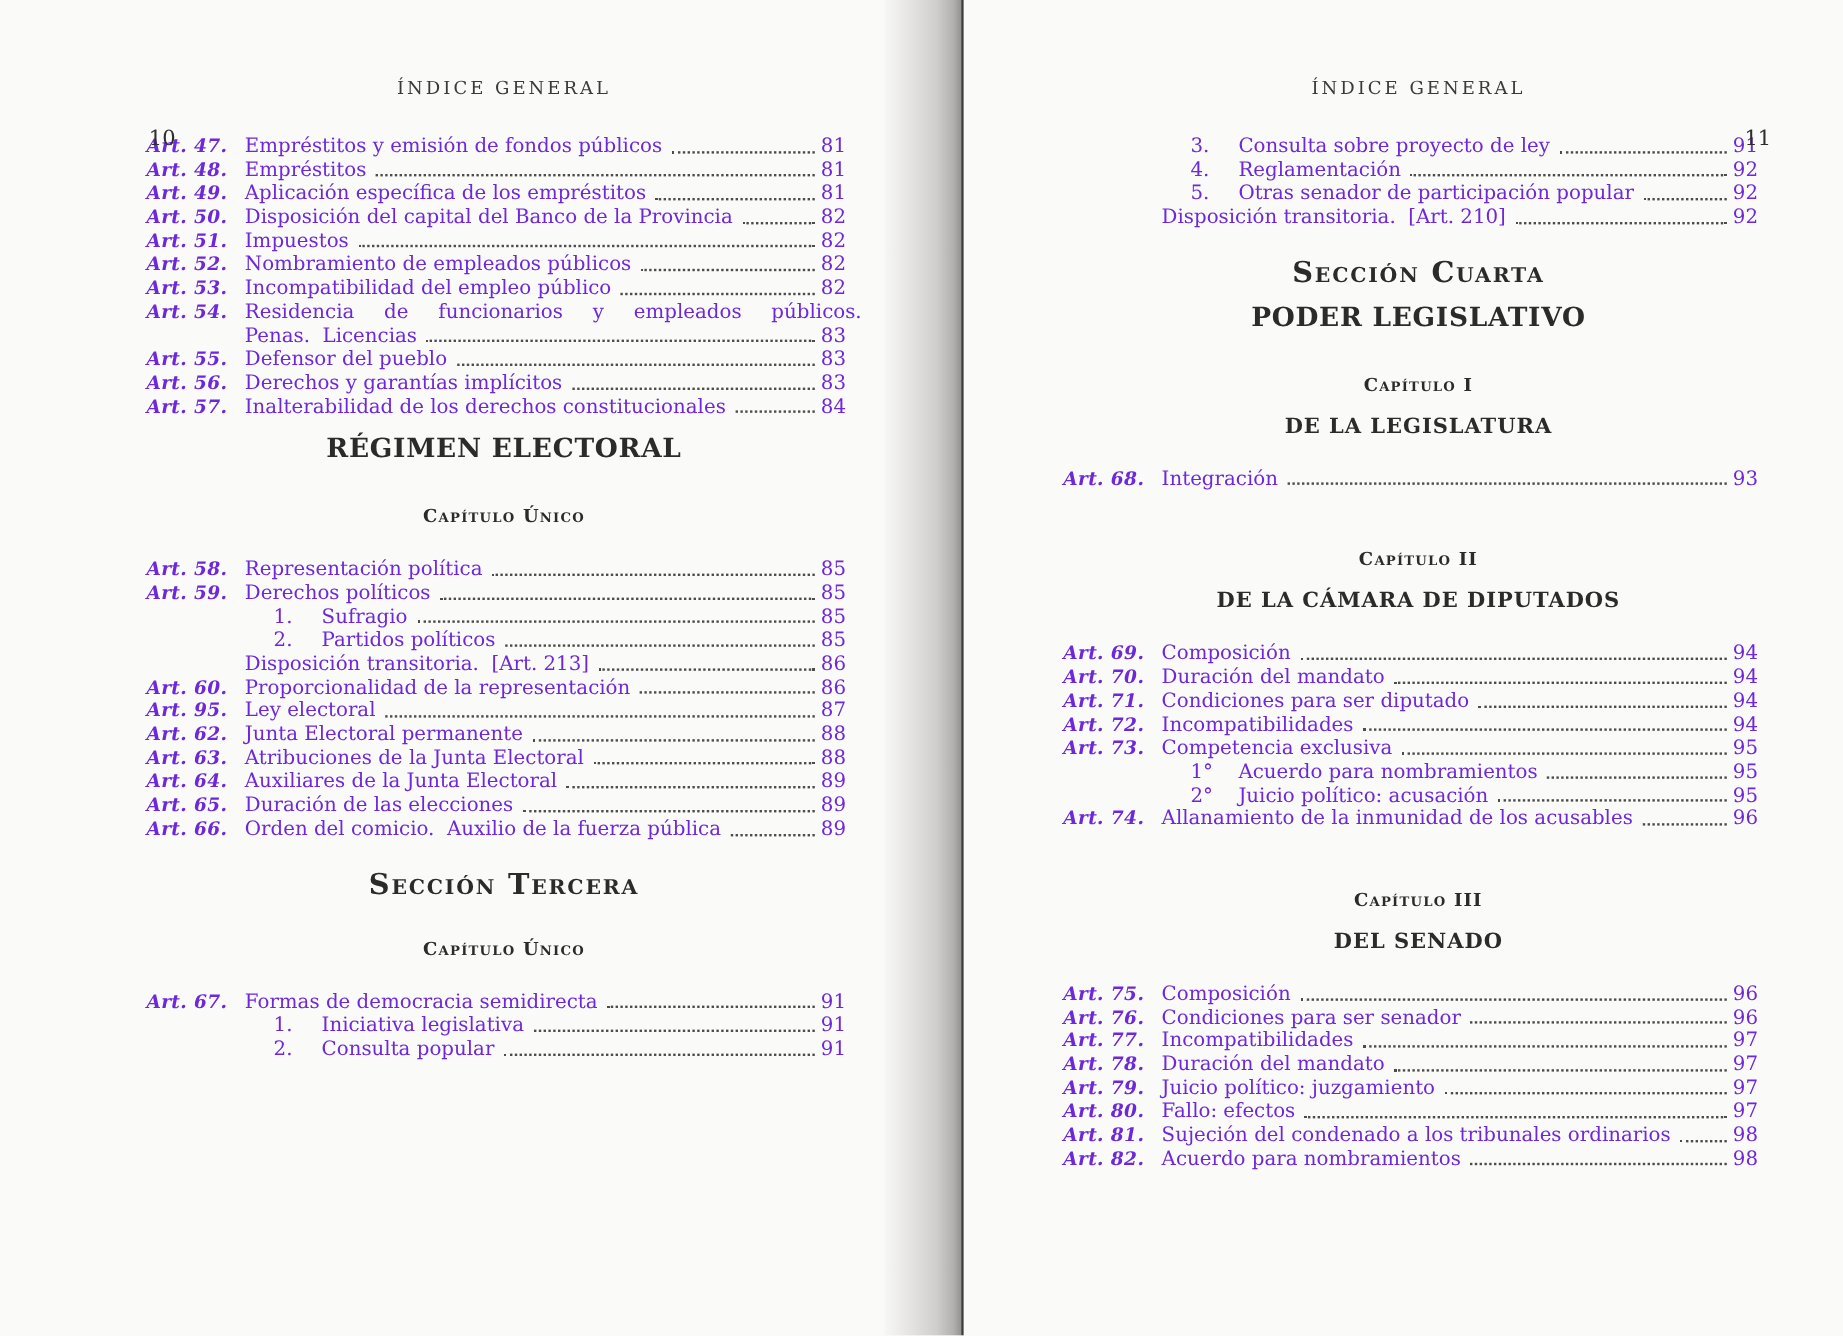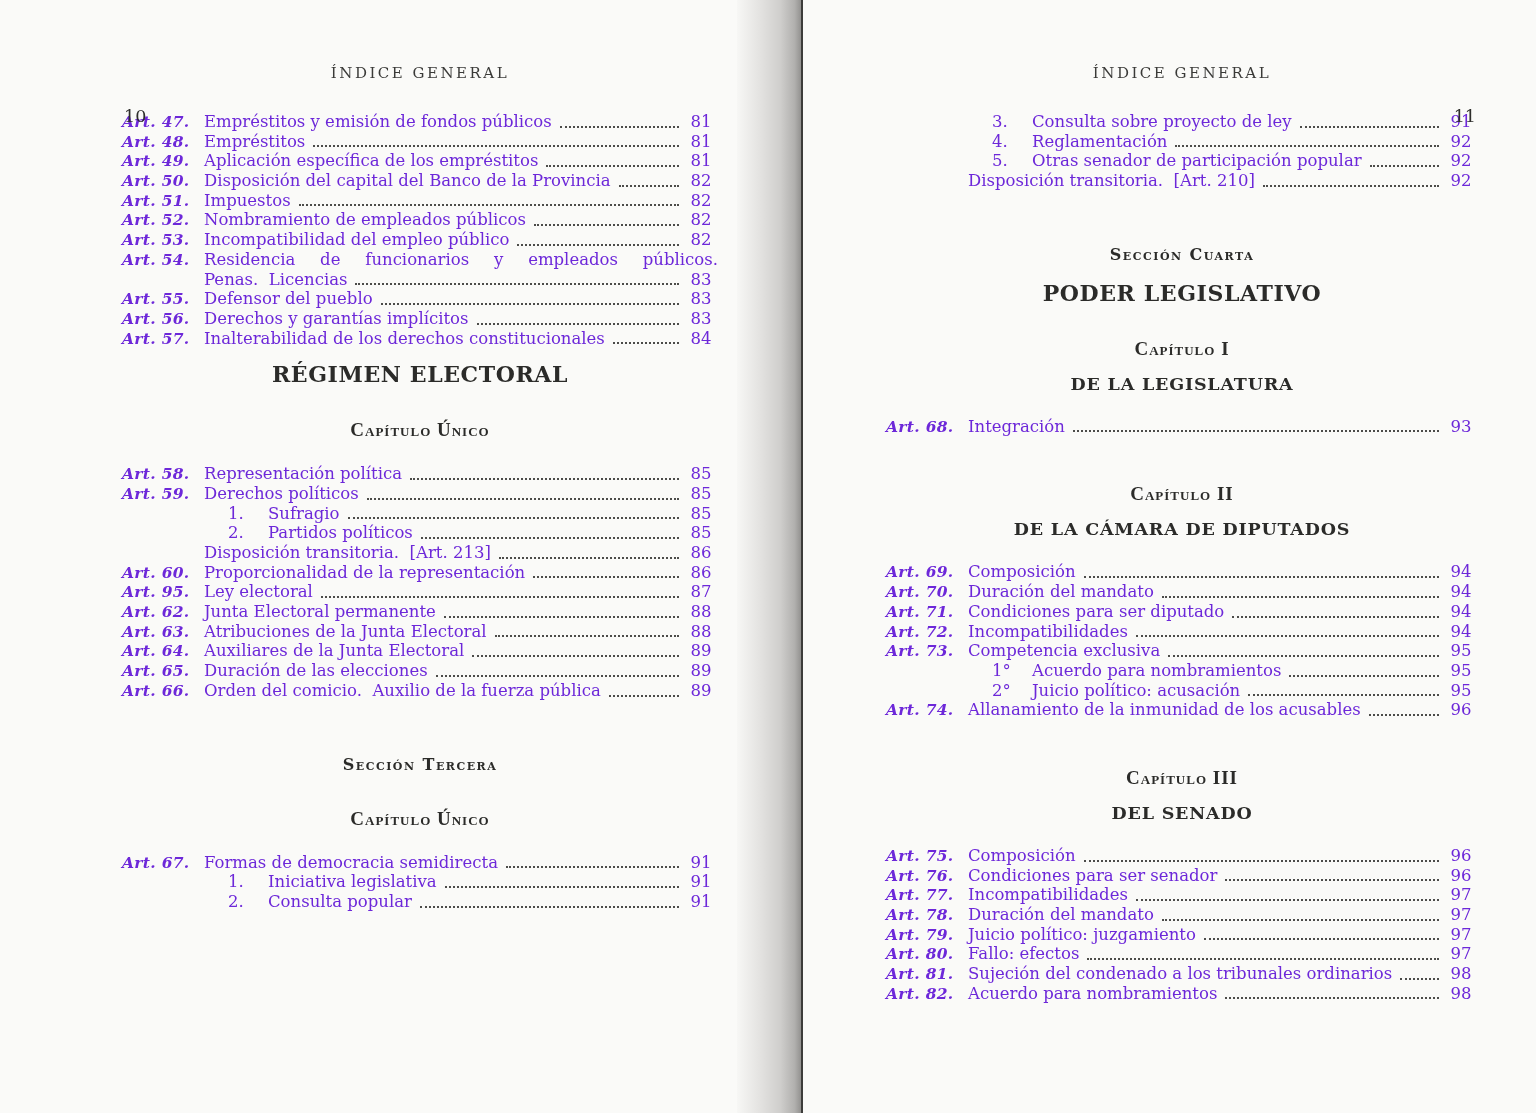--- a/index.html
+++ b/index.html
@@ -36,26 +36,26 @@
   }
   .art  { flex:none; width:82px; font-weight:bold; font-style:italic; font-size:15.5px; letter-spacing:0.3px; }
   .num  { flex:none; margin-left:24px; width:40px; white-space:pre; }
   .title{ flex:none; white-space:pre; }
   .it   { }
   .wide .title { flex:1; text-align:justify; text-align-last:justify; }
   .leader {
     flex:1; min-width:14px; align-self:flex-end;
     border-bottom:2.4px dotted #4c4c4a; margin:0 5px 4px 8px;
   }
-  .pg { flex:none; width:34px; text-align:center; font-size:16.5px; }
+  .pg { flex:none; width:34px; text-align:left; font-size:16.5px; }
 
   .h { text-align:center; font-weight:bold; color:#2b2b29; }
-  .h-sec  { margin-top:52px; font-variant:small-caps; font-size:16px; line-height:24px; letter-spacing:1.5px; }
+  .h-sec  { margin-top:24px; font-variant:small-caps; font-size:24px; line-height:24px; letter-spacing:1.5px; }
   .h-big  { margin-top:13px; font-size:22px; line-height:27px; letter-spacing:0.6px; }
-  .h-chap { margin-top:30px; font-variant:small-caps; font-size:19px; line-height:24px; letter-spacing:1px;font-family:Liberation Serif, serif; }
+  .h-chap { margin-top:30px; font-variant:small-caps; font-size:15px; line-height:24px; letter-spacing:1px; }
   .h-sub  { margin-top:12px; font-size:17.5px; line-height:22px; letter-spacing:0.8px; }
   .h + .row { margin-top:22px; }
   .row + .h-chap { margin-top:46px; }
 </style>
 </head>
 <body>
 
 <div class="gutter"></div>
 <div class="gutter-line"></div>
 

